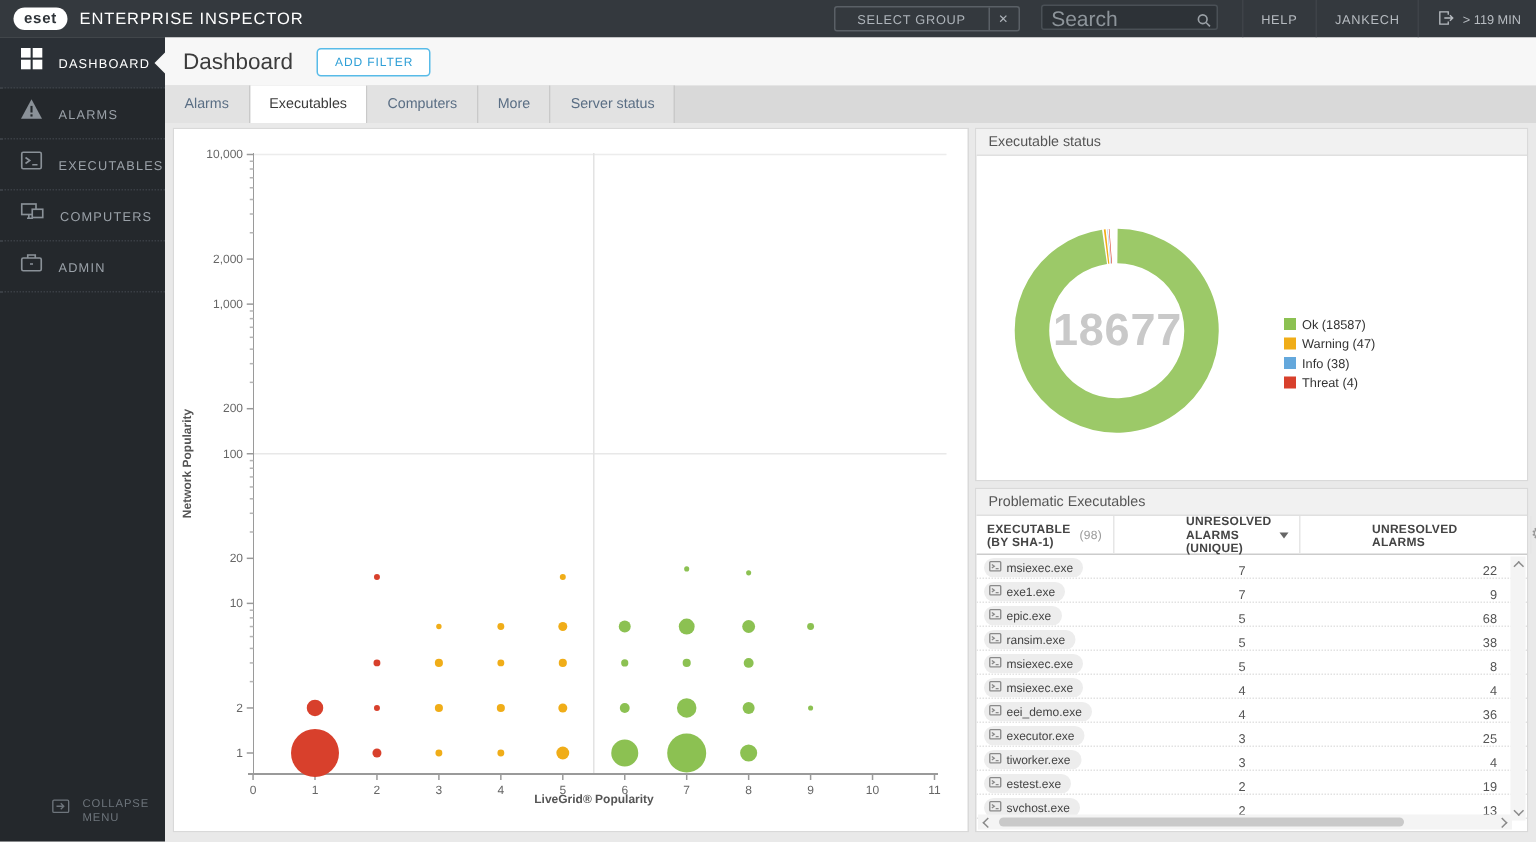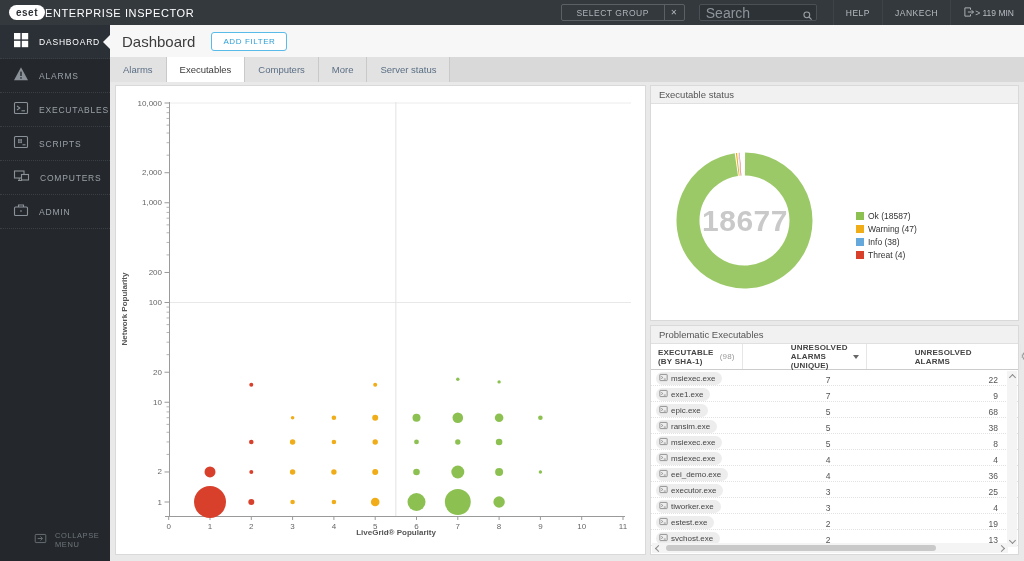--- a/index.html
+++ b/index.html
@@ -5,36 +5,36 @@
   * { margin:0; padding:0; box-sizing:border-box; }
   html,body { width:1024px; height:561px; overflow:hidden;
     font-family:"Liberation Sans", sans-serif; background:#e9e9e9; }
 
   
   .topbar { position:absolute; left:0; top:0; width:1024px; height:25px;
     background:#34393e; display:flex; align-items:center; color:#c7ccd1; }
   .logo-badge { margin-left:9px; width:36px; height:15px; background:#fff;
     border-radius:8px; display:flex; align-items:center; justify-content:center;
     font-weight:bold; font-size:10px; color:#2e3338; letter-spacing:.5px; }
-  .brand { color:#fff; font-size:11px; letter-spacing:.6px; }
+  .brand { margin-left:8px; color:#fff; font-size:11px; letter-spacing:.6px; }
   .topbar-right { margin-left:auto; display:flex; align-items:center; height:100%; }
   .select-group { width:124px; height:17px; border:1px solid #5a6066; border-radius:2px;
     display:flex; align-items:center; font-size:8.5px; color:#aeb4ba;
     letter-spacing:.5px; margin-right:14px; cursor:pointer; }
   .select-group .lbl { flex:1; text-align:center; }
   .select-group .x { padding:0 6px; border-left:1px solid #5a6066; font-size:8px; line-height:15px; }
   .search-wrap { position:relative; margin-right:16px; }
   .search-input { width:118px; height:17px; background:#2d3237; border:1px solid #4a5056;
     border-radius:2px; color:#c7ccd1; font-size:14px; padding:0 20px 0 6px; outline:none;
     font-family:"Liberation Sans", sans-serif; }
   .search-input::placeholder { color:#8d949a; }
   .search-ico { position:absolute; right:4px; top:3px; color:#9aa0a6; }
   .top-link { font-size:8.5px; letter-spacing:.5px; color:#b7bcc1; padding:0 12px;
     height:100%; display:flex; align-items:center; border-left:1px solid #3e4348; cursor:pointer; }
-  .session { display:flex; align-items:center; font-size:8.5px; color:#b7bcc1;
+  .session { display:flex; align-items:center; gap:5px; font-size:8.5px; color:#b7bcc1;
     padding:0 10px 0 12px; border-left:1px solid #3e4348; height:100%; cursor:pointer; }
 
   
   .sidebar { position:absolute; left:0; top:25px; width:110px; height:536px; background:#24282c; }
   .side-item { position:relative; height:34px; display:flex; align-items:center; gap:10px;
     padding-left:13px; border-bottom:1px dotted #3a3f45; cursor:pointer; color:#8a9198; }
   .side-item .si-label { font-size:8.5px; letter-spacing:.8px; color:#9aa1a8; }
   .side-item.active { background:#2b3036; color:#fff; }
   .side-item.active .si-label { color:#fff; }
   .side-item.active .wedge { position:absolute; right:0; top:50%; margin-top:-7px;
@@ -163,28 +163,20 @@
           </svg></span>
         <span class="si-label">ALARMS</span>
       </div>
       <div class="side-item">
         <span><svg width="16" height="16" viewBox="0 0 16 16" fill="none" stroke="currentColor" stroke-width="1.1">
             <rect x="1.5" y="2.5" width="13" height="11" rx="1"></rect>
             <path d="M4 6 l2.8 2 L4 10"></path>
             <path d="M8.5 10.8 H12"></path>
           </svg></span>
         <span class="si-label">EXECUTABLES</span>
-      </div>
-      <div class="side-item">
-        <span><svg width="16" height="16" viewBox="0 0 16 16" fill="none" stroke="currentColor" stroke-width="1.1">
-            <rect x="1.5" y="2.5" width="13" height="11" rx="1"></rect>
-            <path d="M5 6 h4 M5 8.2 h4 M5.8 5 v4.2 M8.2 5 v4.2" stroke-width="0.9"></path>
-            <path d="M9.5 10.8 H12.5"></path>
-          </svg></span>
-        <span class="si-label">SCRIPTS</span>
       </div>
       <div class="side-item">
         <span><svg width="17" height="16" viewBox="0 0 17 16" fill="none" stroke="currentColor" stroke-width="1.1">
             <rect x="1.5" y="3" width="9.5" height="7"></rect>
             <path d="M5 12.5 h4 M6.2 10 v2.5"></path>
             <rect x="8.5" y="6.5" width="7" height="5.5" fill="#24282c"></rect>
           </svg></span>
         <span class="si-label">COMPUTERS</span>
       </div>
       <div class="side-item">

